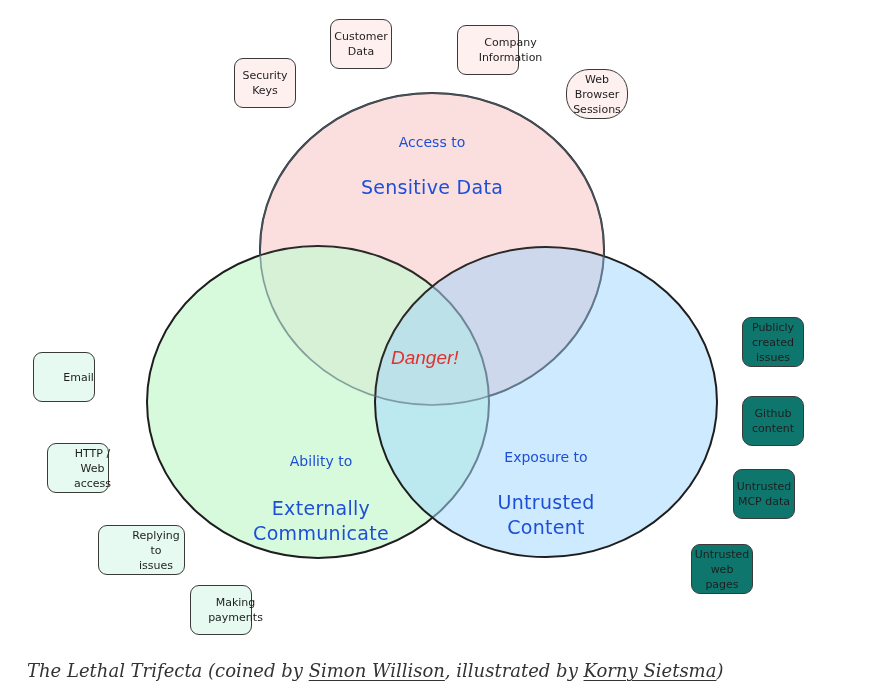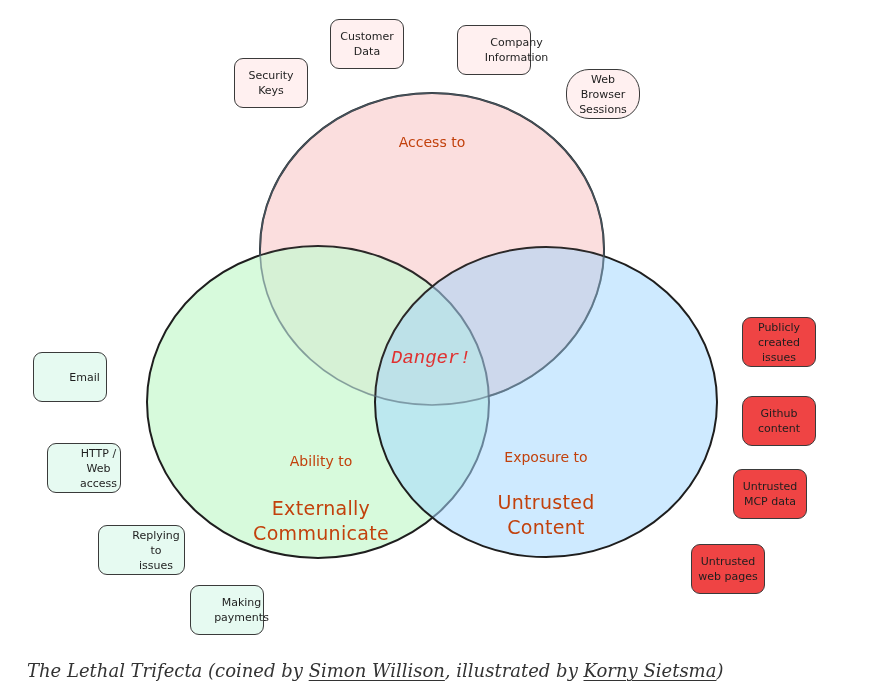--- a/index.html
+++ b/index.html
@@ -1,30 +1,30 @@
 <!DOCTYPE html>
 <html><head>
 <meta charset="utf-8">
 <style>
   html, body { margin: 0; padding: 0; background: #ffffff; }
   body { width: 869px; height: 695px; position: relative; overflow: hidden;
          font-family: "DejaVu Sans", sans-serif; color: #1e1e1e; }
   #venv { position: absolute; left: 0; top: 0; }
-  .box { position: absolute; width: 74px; height: 50px; border: 1.5px solid #3a3a3a;
+  .box { position: absolute; width: 62px; height: 50px; border: 1.5px solid #3a3a3a;
          border-radius: 9px; display: flex; align-items: center; justify-content: center;
          text-align: center; font-size: 11px; line-height: 15px; box-sizing: border-box;
          padding: 2px 3px; color: #1e1e1e; white-space: pre-line; }
   .box.pink { background: #fff0f0; }
   .box.green { background: #e6faf1; padding-left: 32px; }
-  .box.blue { background: #ef4444; }
-  .label { position: absolute; text-align: center; white-space: pre-line; color: #c2410c; }
+  .box.blue { background: #0f766e; }
+  .label { position: absolute; text-align: center; white-space: pre-line; color: #1d4ed8; }
   .sub { font-size: 14px; }
   .main { font-size: 19px; line-height: 25px; letter-spacing: 0.3px; }
   .danger { position: absolute; color: #e03131; font-size: 19px; font-style: italic;
-            font-family: Liberation Mono, monospace; }
+            font-family: Liberation Sans, sans-serif; }
   .caption { position: absolute; left: 27px; top: 660px; font-size: 18px;
              font-family: "DejaVu Serif", serif; font-style: italic; color: #333; }
   .caption a { color: #333; text-decoration: underline; text-decoration-thickness: 1px;
                text-underline-offset: 3px; }
 </style>
 </head>
 <body>
 
 <svg id="venv" width="869" height="695">
   <ellipse cx="432" cy="249" rx="172" ry="156" fill="#ffe3e3" stroke="#1e1e1e" stroke-width="2"></ellipse>
@@ -34,20 +34,21 @@
   <defs>
     <clipPath id="clipPink">
         <ellipse cx="432" cy="249" rx="172" ry="156"></ellipse>
       </clipPath>
   </defs>
   <ellipse cx="432" cy="249" rx="172" ry="156" fill="#c9a0a0" fill-opacity="0.08" stroke="#5a6f80" stroke-opacity="0.6" stroke-width="1.5"></ellipse>
 </svg>
 
 <div class="label" style="left:352px; top:115px; width:160px;">
   <div class="sub">Access to</div>
+  <div class="main" style="margin-top:6px;">Sensitive Data</div>
 </div>
 <div class="label" style="left:238px; top:434px; width:166px;">
   <div class="sub">Ability to</div>
   <div class="main" style="margin-top:8px;">Externally
 Communicate</div>
 </div>
 <div class="label" style="left:470px; top:430px; width:152px;">
   <div class="sub">Exposure to</div>
   <div class="main" style="margin-top:6px;">Untrusted
 Content</div>

